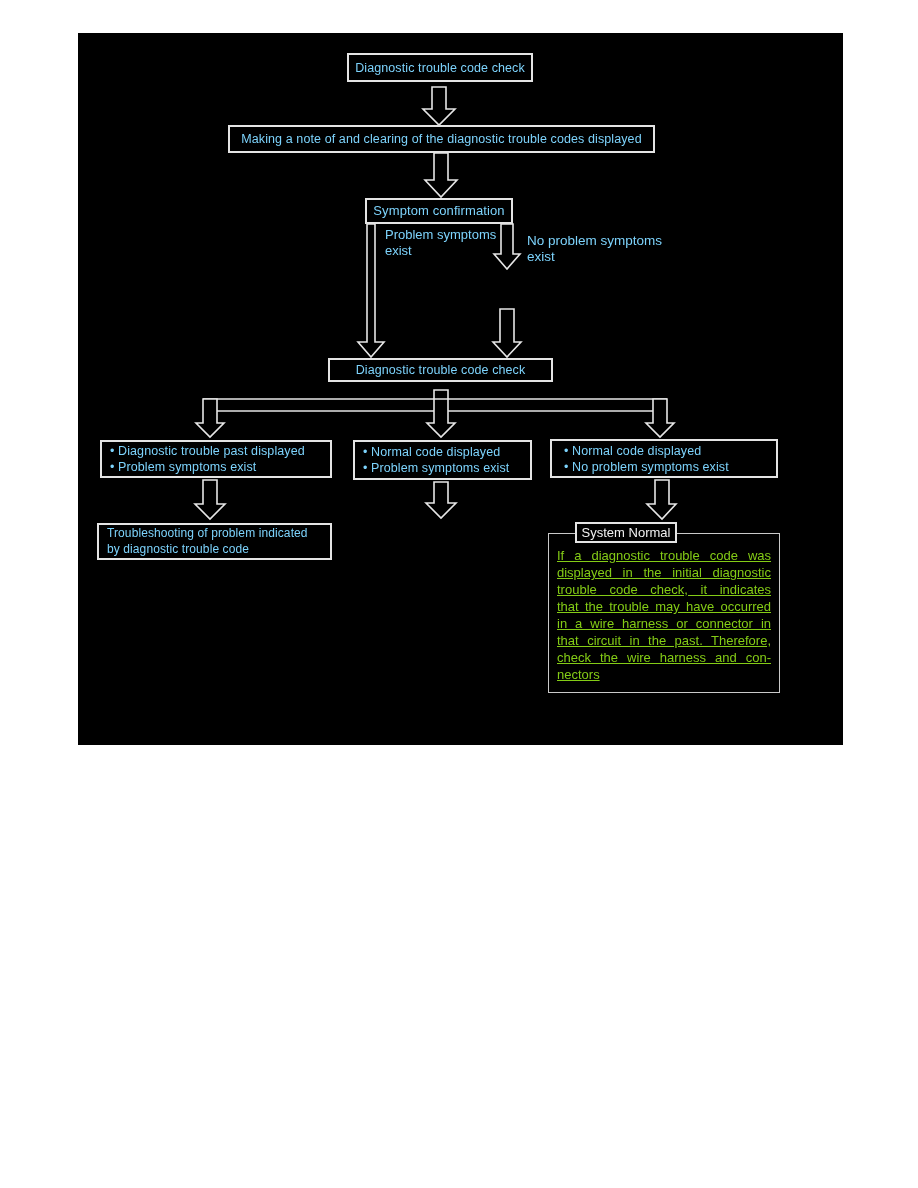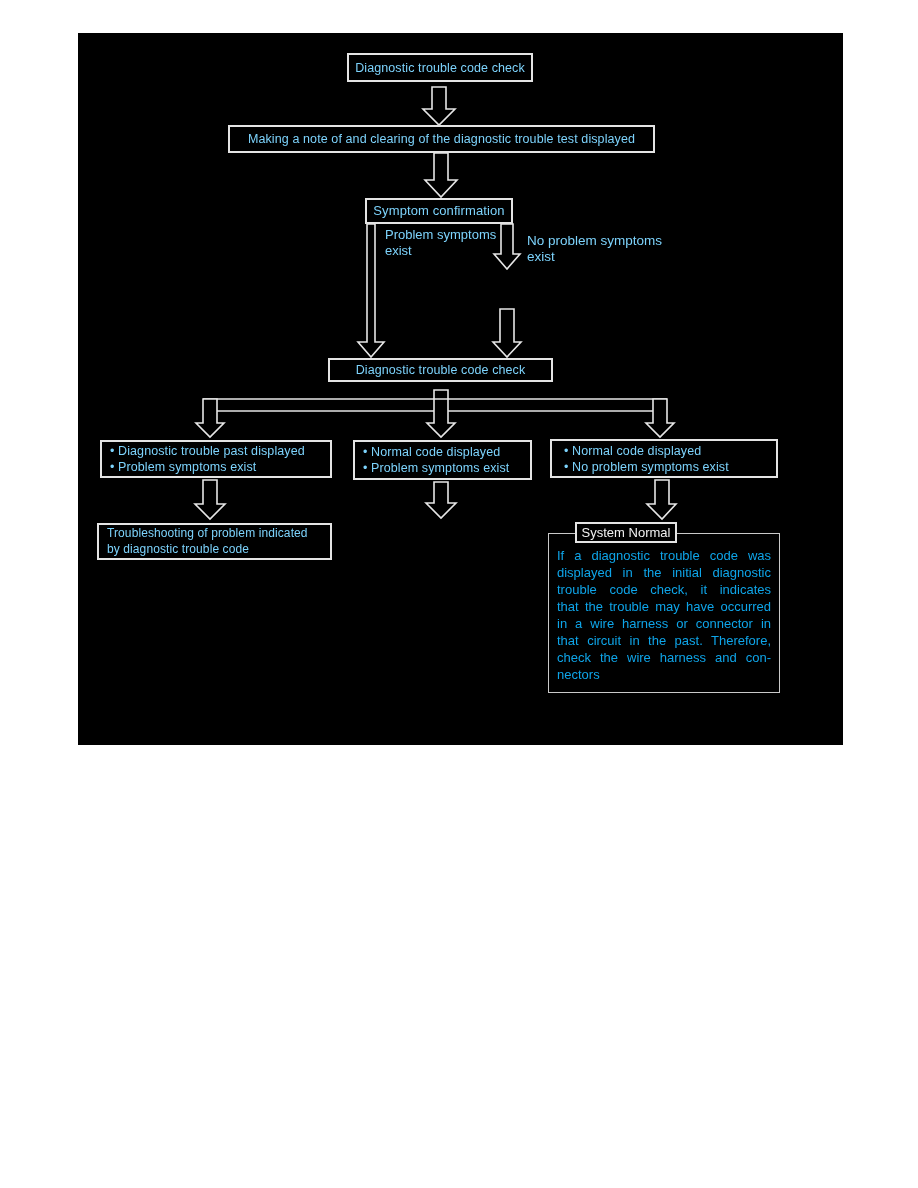--- a/index.html
+++ b/index.html
@@ -30,22 +30,23 @@
   .node.left{padding-left:8px;padding-right:5px;}
   .node span{display:block;white-space:nowrap;}
   .edge-label{
     position:absolute;color:#7dd3fc;
     line-height:16px;white-space:nowrap;
   }
   .edge-label span{display:block;}
   .note-box{
     position:absolute;box-sizing:border-box;
     background:#000000;border:1px solid #c9c9c9;
-    color:#0ea5e9;font-size:13px;line-height:17px;
+    color:#84cc16;font-size:13px;line-height:17px;
     padding:13px 8px 0 8px;
+    text-decoration:underline;
   }
   .note-box .pline{display:block;text-align:justify;text-align-last:justify;}
   .note-box .pline.last{text-align-last:left;}
   .sysnormal{
     position:absolute;box-sizing:border-box;
     background:#000000;border:2px solid #e4e4e4;
     color:#f2f2f2;font-size:13px;
     display:flex;align-items:center;justify-content:center;
     text-align:center;white-space:nowrap;
   }
@@ -71,21 +72,21 @@
     <path d="M125,447 L139,447 L139,471 L147,471 L132,486 L117,471 L125,471 Z"></path>
     <path d="M356,449 L370,449 L370,470 L378,470 L363,485 L348,470 L356,470 Z"></path>
     <path d="M577,447 L591,447 L591,471 L598,471 L584,486 L569,471 L577,471 Z"></path>
   </svg>
 
   <div class="node center" style="left:269px;top:20px;width:186px;height:29px;font-size:12.5px;">
     <span>Diagnostic trouble code check</span>
   </div>
 
   <div class="node center" style="left:150px;top:92px;width:427px;height:28px;font-size:12.5px;">
-    <span>Making a note of and clearing of the diagnostic trouble test displayed</span>
+    <span>Making a note of and clearing of the diagnostic trouble codes displayed</span>
   </div>
 
   <div class="node center" style="left:287px;top:165px;width:148px;height:26px;font-size:13px;">
     <span>Symptom confirmation</span>
   </div>
 
   <div class="edge-label" style="left:307px;top:194px;font-size:13px;">
     <span>Problem symptoms</span>
     <span>exist</span>
   </div>

